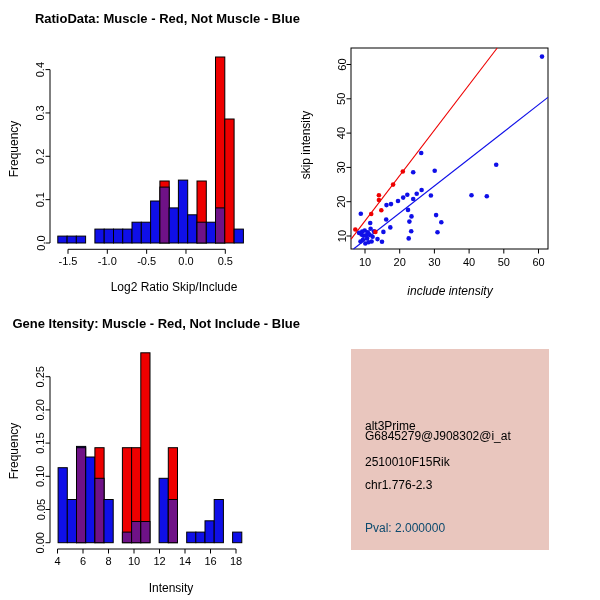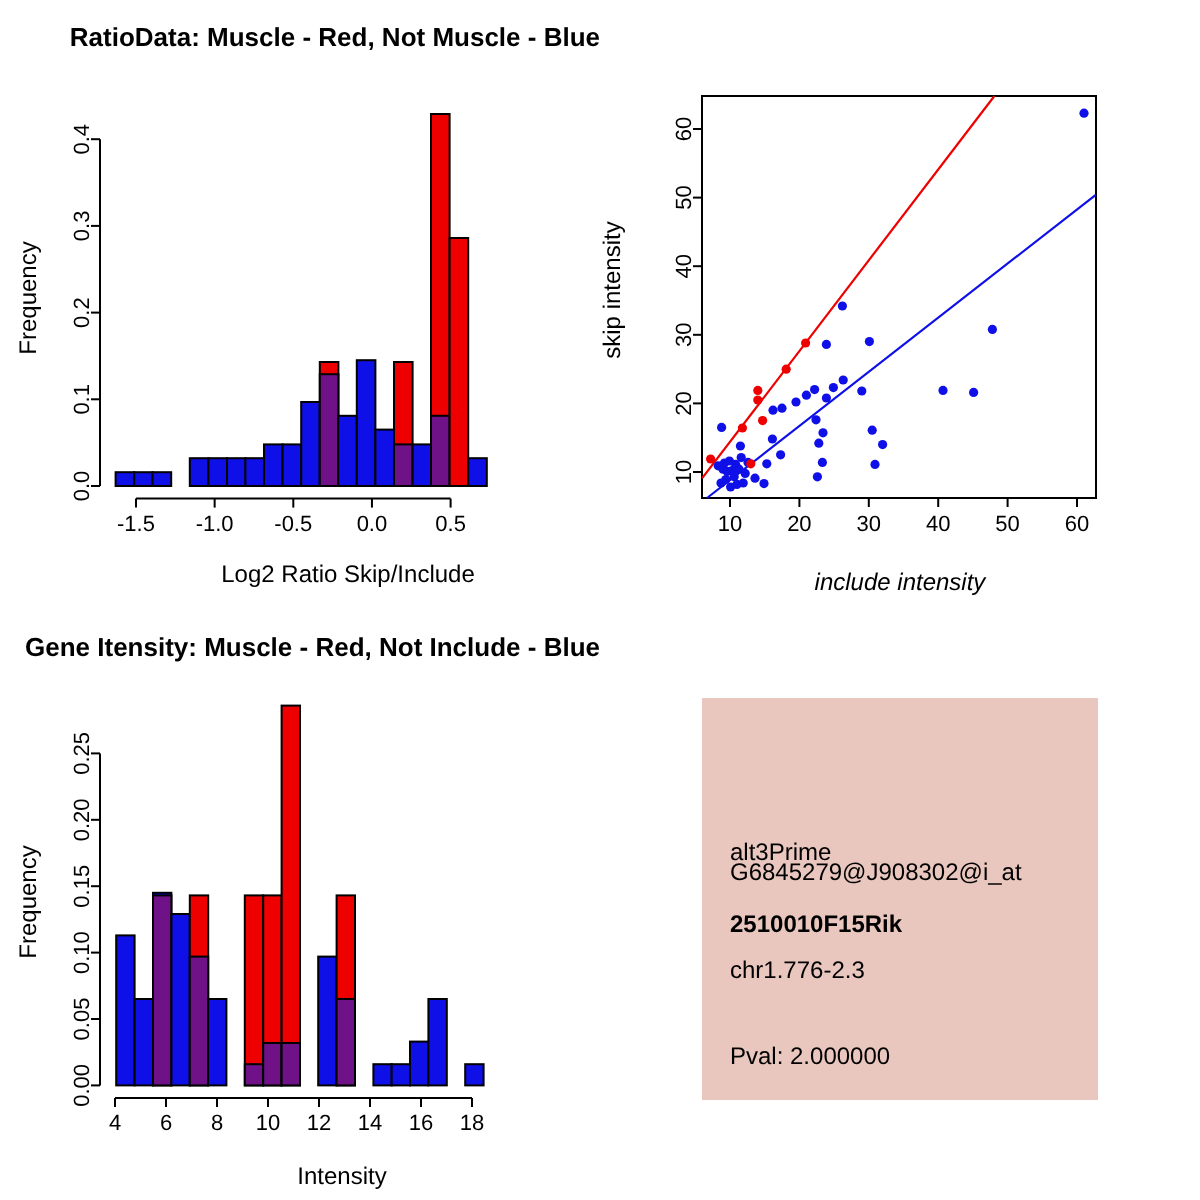--- a/index.html
+++ b/index.html
@@ -209,18 +209,18 @@
 
   <div class="axlab" style="left:300px;top:284px;width:300px;font-style:italic;">include intensity</div>
   <div class="axlab ylab" style="left:256px;top:138px;">skip intensity</div>
 
   <div class="axlab" style="left:0;top:581px;width:294px;margin-left:24px;">Intensity</div>
   <div class="axlab ylab" style="left:-36px;top:444px;">Frequency</div>
 
   <div id="infobox" style="background: rgb(233, 198, 190);">
     <div class="infoline" style="top:32px;margin-top:48px;">G6845279@J908302@i_at</div>
     <div class="infoline" style="top:70px;">alt3Prime</div>
-    <div class="infoline" style="top:106px;font-weight:bold;">2510010F15Rik</div>
+    <div class="infoline" style="top:106px;">2510010F15Rik</div>
     <div class="infoline" style="top:129px;">chr1.776-2.3</div>
-    <div class="infoline" id="pval-line" style="top: 172px; color: #000000;">Pval: 2.000000</div>
+    <div class="infoline" id="pval-line" style="top: 172px; color: #0c4a6e;">Pval: 2.000000</div>
   </div>
 
 </div>
 
 </body></html>

